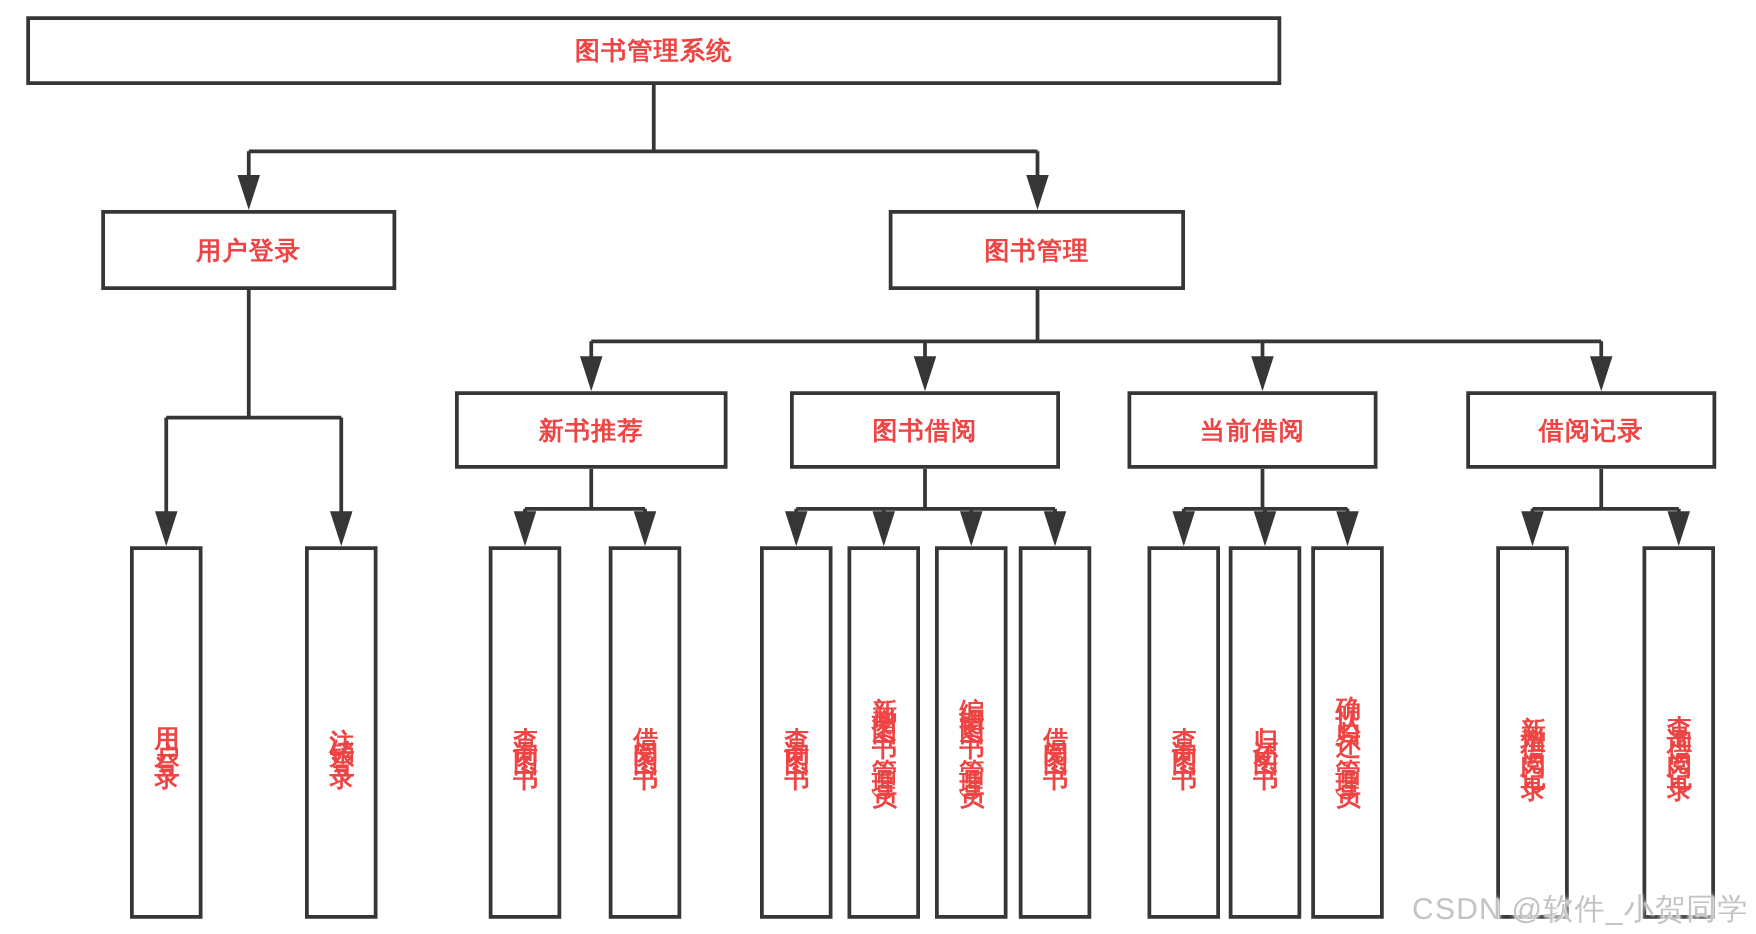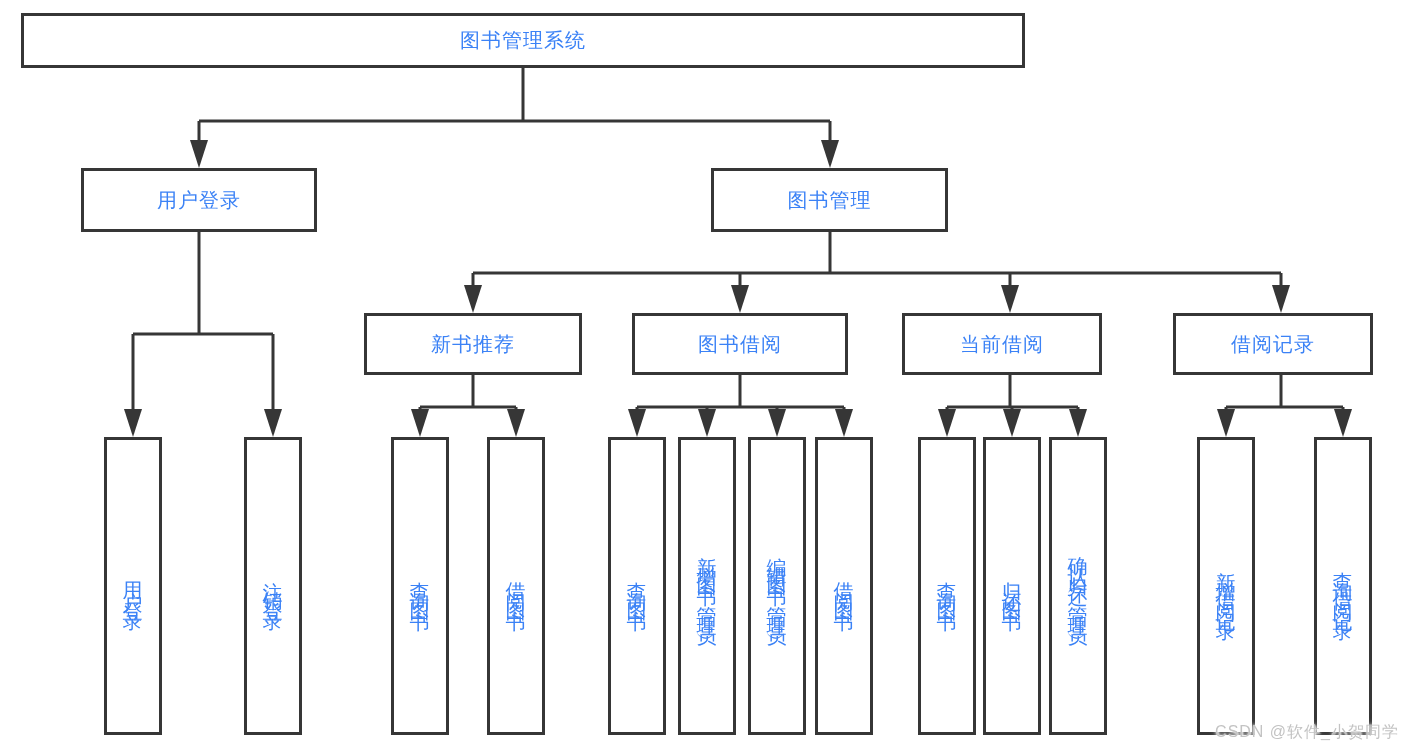--- a/index.html
+++ b/index.html
@@ -13,22 +13,23 @@
   }
   #connectors { position:absolute; left:0; top:0; width:1405px; height:747px; }
   .box {
     position:absolute;
     box-sizing:border-box;
     background:#ffffff;
     border:3px solid #363636;
     display:flex;
     align-items:center;
     justify-content:center;
-    color:#3b82f6;
+    color:#ef4444;
     z-index:2;
+    font-weight:bold;
   }
   .box.h span {
     font-size:20px;
     letter-spacing:1px;
     white-space:nowrap;
   }
   .box.v span {
     writing-mode:vertical-rl;
     font-size:20px;
     line-height:1;
@@ -56,21 +57,21 @@
   .pos-leaf-6  { left:748px; }
   .pos-leaf-7  { left:815px; }
   .pos-leaf-8  { left:918px; }
   .pos-leaf-9  { left:983px; }
   .pos-leaf-10 { left:1049px; }
   .pos-leaf-11 { left:1197px; }
   .pos-leaf-12 { left:1314px; }
   .watermark {
     position:absolute;
     right:6px; bottom:4px;
-    font-size:16px;
+    font-size:24px;
     color:#c3c3c3;
     letter-spacing:1px;
     z-index:5;
     text-shadow:0 0 3px #ffffff, 0 0 6px #ffffff, 1px 1px 2px #ffffff;
     white-space:nowrap;
   }
 </style>
 </head>
 <body>
 

